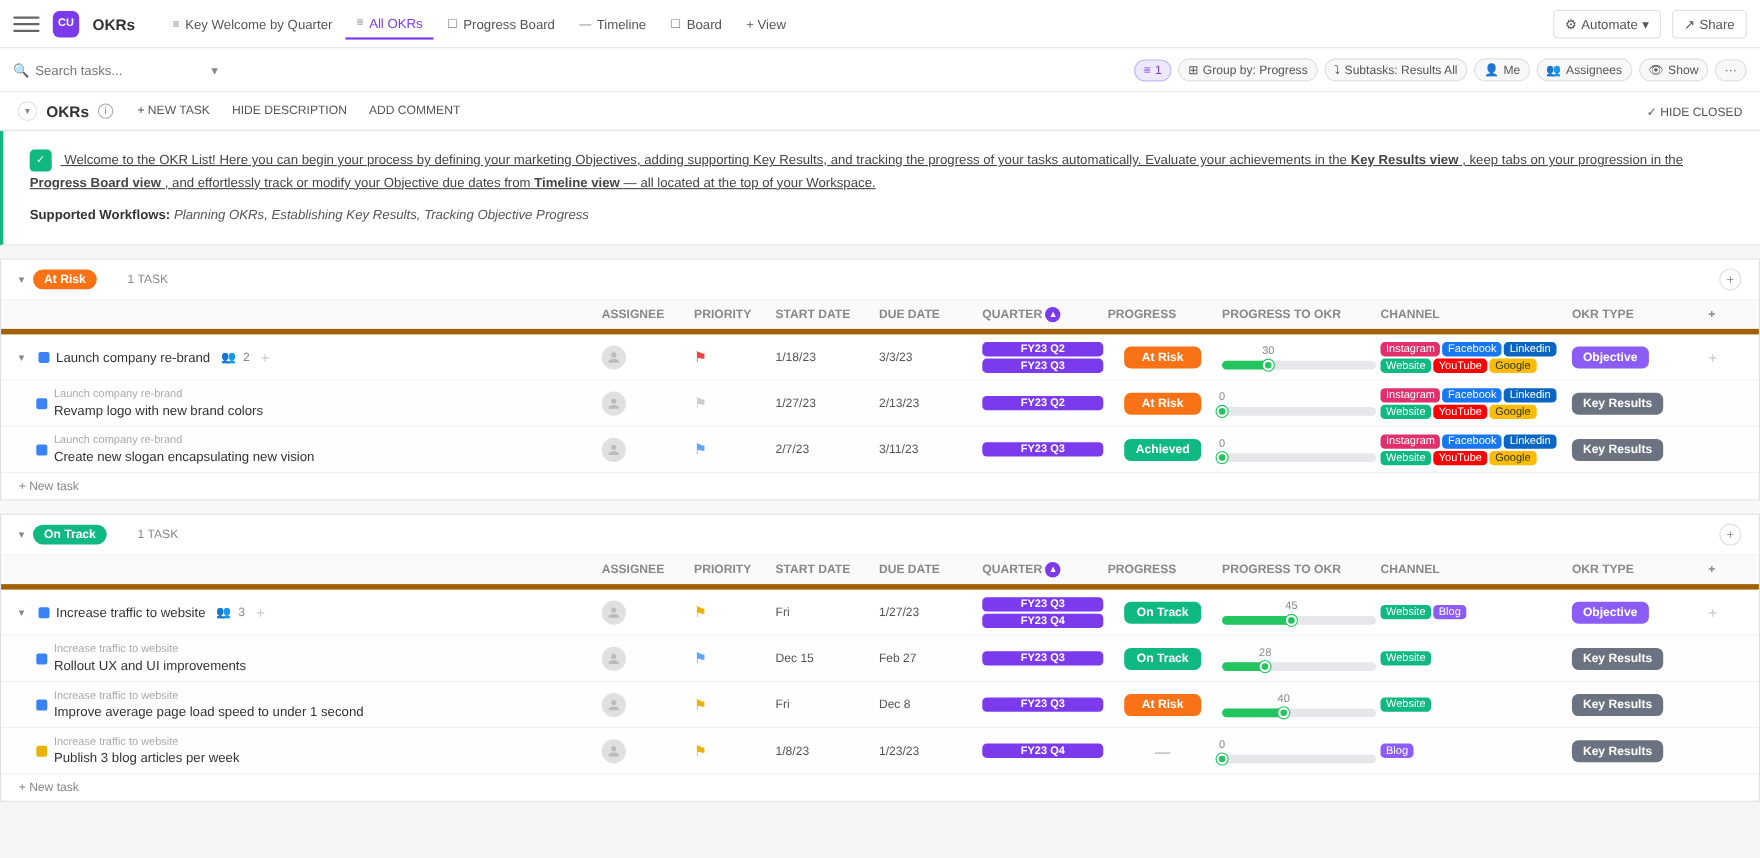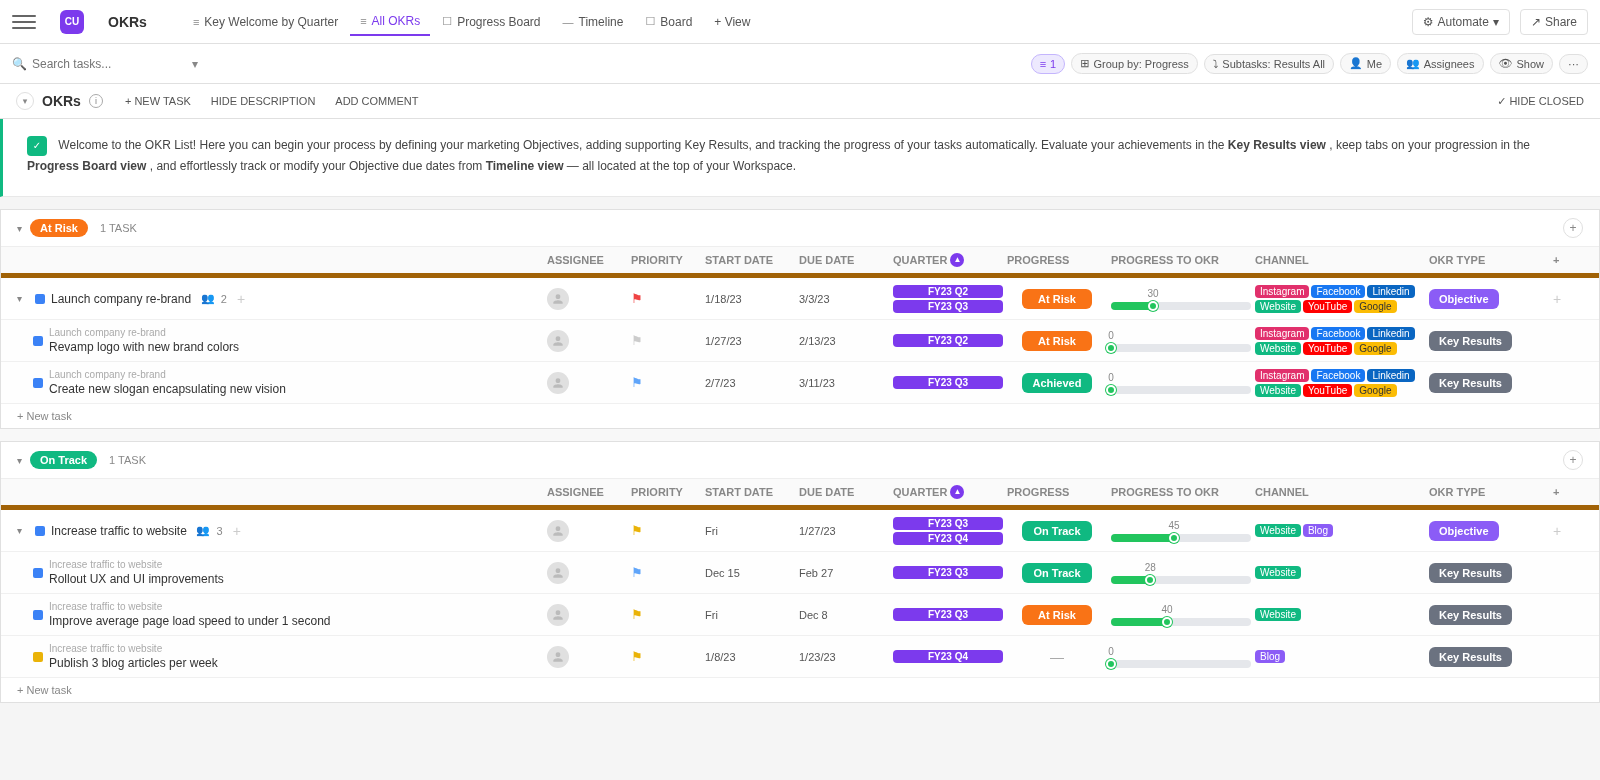--- a/index.html
+++ b/index.html
@@ -1,19 +1,19 @@
 <!DOCTYPE html>
 <html><head>
   <meta charset="utf-8">
   <style>
     * { box-sizing: border-box; margin: 0; padding: 0; }
     body { font-family: -apple-system, BlinkMacSystemFont, 'Segoe UI', sans-serif; font-size: 12px; background: #f5f5f5; color: #333; overflow-x: hidden; }
 
     
-    .top-nav { display: flex; align-items: center; background: #fff; border-bottom: 1px solid #e0e0e0; padding: 0 12px; height: 44px; gap: 20px; }
+    .top-nav { display: flex; align-items: center; background: #fff; border-bottom: 1px solid #e0e0e0; padding: 0 12px; height: 44px; gap: 8px; }
     .hamburger { width: 24px; height: 24px; display: flex; flex-direction: column; justify-content: center; gap: 4px; cursor: pointer; margin-right: 4px; }
     .hamburger span { display: block; height: 2px; background: #666; border-radius: 1px; }
     .logo-icon { width: 24px; height: 24px; background: #7c3aed; border-radius: 6px; display: flex; align-items: center; justify-content: center; color: white; font-size: 10px; font-weight: bold; margin-right: 4px; }
     .nav-title { font-weight: 600; font-size: 14px; color: #333; margin-right: 16px; }
     .nav-tabs { display: flex; gap: 2px; flex: 1; }
     .nav-tab { display: flex; align-items: center; gap: 5px; padding: 6px 10px; border-radius: 4px; cursor: pointer; font-size: 12px; color: #555; white-space: nowrap; }
     .nav-tab.active { color: #7c3aed; border-bottom: 2px solid #7c3aed; border-radius: 0; }
     .nav-tab-icon { font-size: 11px; color: #888; }
     .nav-right { display: flex; align-items: center; gap: 10px; margin-left: auto; }
     .nav-btn { display: flex; align-items: center; gap: 4px; padding: 5px 10px; border-radius: 4px; cursor: pointer; font-size: 12px; color: #555; border: 1px solid #e0e0e0; background: #fff; }
@@ -31,37 +31,37 @@
     .okrs-collapse { width: 18px; height: 18px; border-radius: 50%; border: 1px solid #e0e0e0; display: flex; align-items: center; justify-content: center; cursor: pointer; font-size: 9px; color: #888; }
     .okrs-label { font-weight: 600; font-size: 14px; color: #333; }
     .info-icon { width: 14px; height: 14px; border-radius: 50%; border: 1px solid #aaa; display: flex; align-items: center; justify-content: center; font-size: 9px; color: #888; cursor: pointer; }
     .header-actions { display: flex; align-items: center; gap: 8px; margin-left: 8px; }
     .header-btn { font-size: 11px; color: #555; cursor: pointer; padding: 3px 6px; }
     .hide-closed-btn { margin-left: auto; font-size: 11px; color: #555; cursor: pointer; }
 
     
     .description-box { background: #fff; margin: 0; padding: 16px 24px 20px 24px; border-left: 3px solid #10b981; border-bottom: 1px solid #e8e8e8; }
     .desc-icon { display: inline-block; width: 20px; height: 20px; background: #10b981; border-radius: 4px; margin-right: 8px; vertical-align: middle; font-size: 10px; color: white; text-align: center; line-height: 20px; }
-    .desc-text { font-size: 12px; color: #444; line-height: 1.7; }
+    .desc-text { font-size: 12px; color: #444; line-height: 1.7; text-decoration: underline; }
     .desc-bold { font-weight: 600; }
     .desc-italic { font-style: italic; color: #555; }
     .desc-supported { margin-top: 12px; }
     .desc-guide { margin-top: 12px; }
 
     
     .main-content { background: #f8f8f8; }
 
     
     .group-section { background: #fff; margin: 12px 0 0 0; border: 1px solid #e0e0e0; }
     .group-header { display: flex; align-items: center; padding: 8px 16px; gap: 8px; border-bottom: 1px solid #eee; }
     .group-collapse { cursor: pointer; font-size: 10px; color: #888; }
     .group-badge { padding: 3px 10px; border-radius: 12px; font-size: 11px; font-weight: 600; color: white; }
     .badge-risk { background: #f97316; }
     .badge-track { background: #10b981; }
-    .task-count { font-size: 11px; color: #888; margin-left: 4px; }
+    .task-count { font-size: 11px; color: #888; margin-left: 20px; }
     .add-group-btn { margin-left: auto; width: 20px; height: 20px; border-radius: 50%; border: 1px solid #e0e0e0; display: flex; align-items: center; justify-content: center; cursor: pointer; color: #888; font-size: 12px; }
 
     
     .col-headers { display: grid; grid-template-columns: 1fr 80px 70px 90px 90px 110px 100px 140px 170px 120px 30px; align-items: center; padding: 6px 16px; border-bottom: 5px solid #a16207; background: #fafafa; font-size: 11px; color: #888; font-weight: 700; gap: 4px; }
     .col-header { display: flex; align-items: center; gap: 3px; white-space: nowrap; }
 
     
     .task-row { display: grid; grid-template-columns: 1fr 80px 70px 90px 90px 110px 100px 140px 170px 120px 30px; align-items: center; padding: 6px 16px; border-bottom: 1px solid #f0f0f0; gap: 4px; min-height: 42px; }
     .task-row.subtask { background: #fefefe; }
     .task-name-cell { display: flex; align-items: center; gap: 6px; min-width: 0; }
@@ -214,20 +214,24 @@
   <div class="desc-text">
     <span class="desc-icon">✓</span>
     <span>Welcome to the OKR List! Here you can begin your process by defining your marketing Objectives, adding supporting Key Results, and tracking the progress of your tasks automatically. Evaluate your achievements in the</span>
     <span class="desc-bold">Key Results view</span>
     <span>, keep tabs on your progression in the</span>
     <span class="desc-bold">Progress Board view</span>
     <span>, and effortlessly track or modify your Objective due dates from</span>
     <span class="desc-bold">Timeline view</span>
     <span> — all located at the top of your Workspace.</span>
   </div>
+  <div class="desc-supported">
+    <span class="desc-bold">Supported Workflows:</span>
+    <span class="desc-italic">Planning OKRs, Establishing Key Results, Tracking Objective Progress</span>
+  </div>
 </div>
 
 <div class="main-content">
 
   <div class="group-section">
     <div class="group-header">
       <span class="group-collapse">▾</span>
       <span class="group-badge badge-risk">At Risk</span>
       <span class="task-count">1 TASK</span>
       <div class="add-group-btn">+</div>

